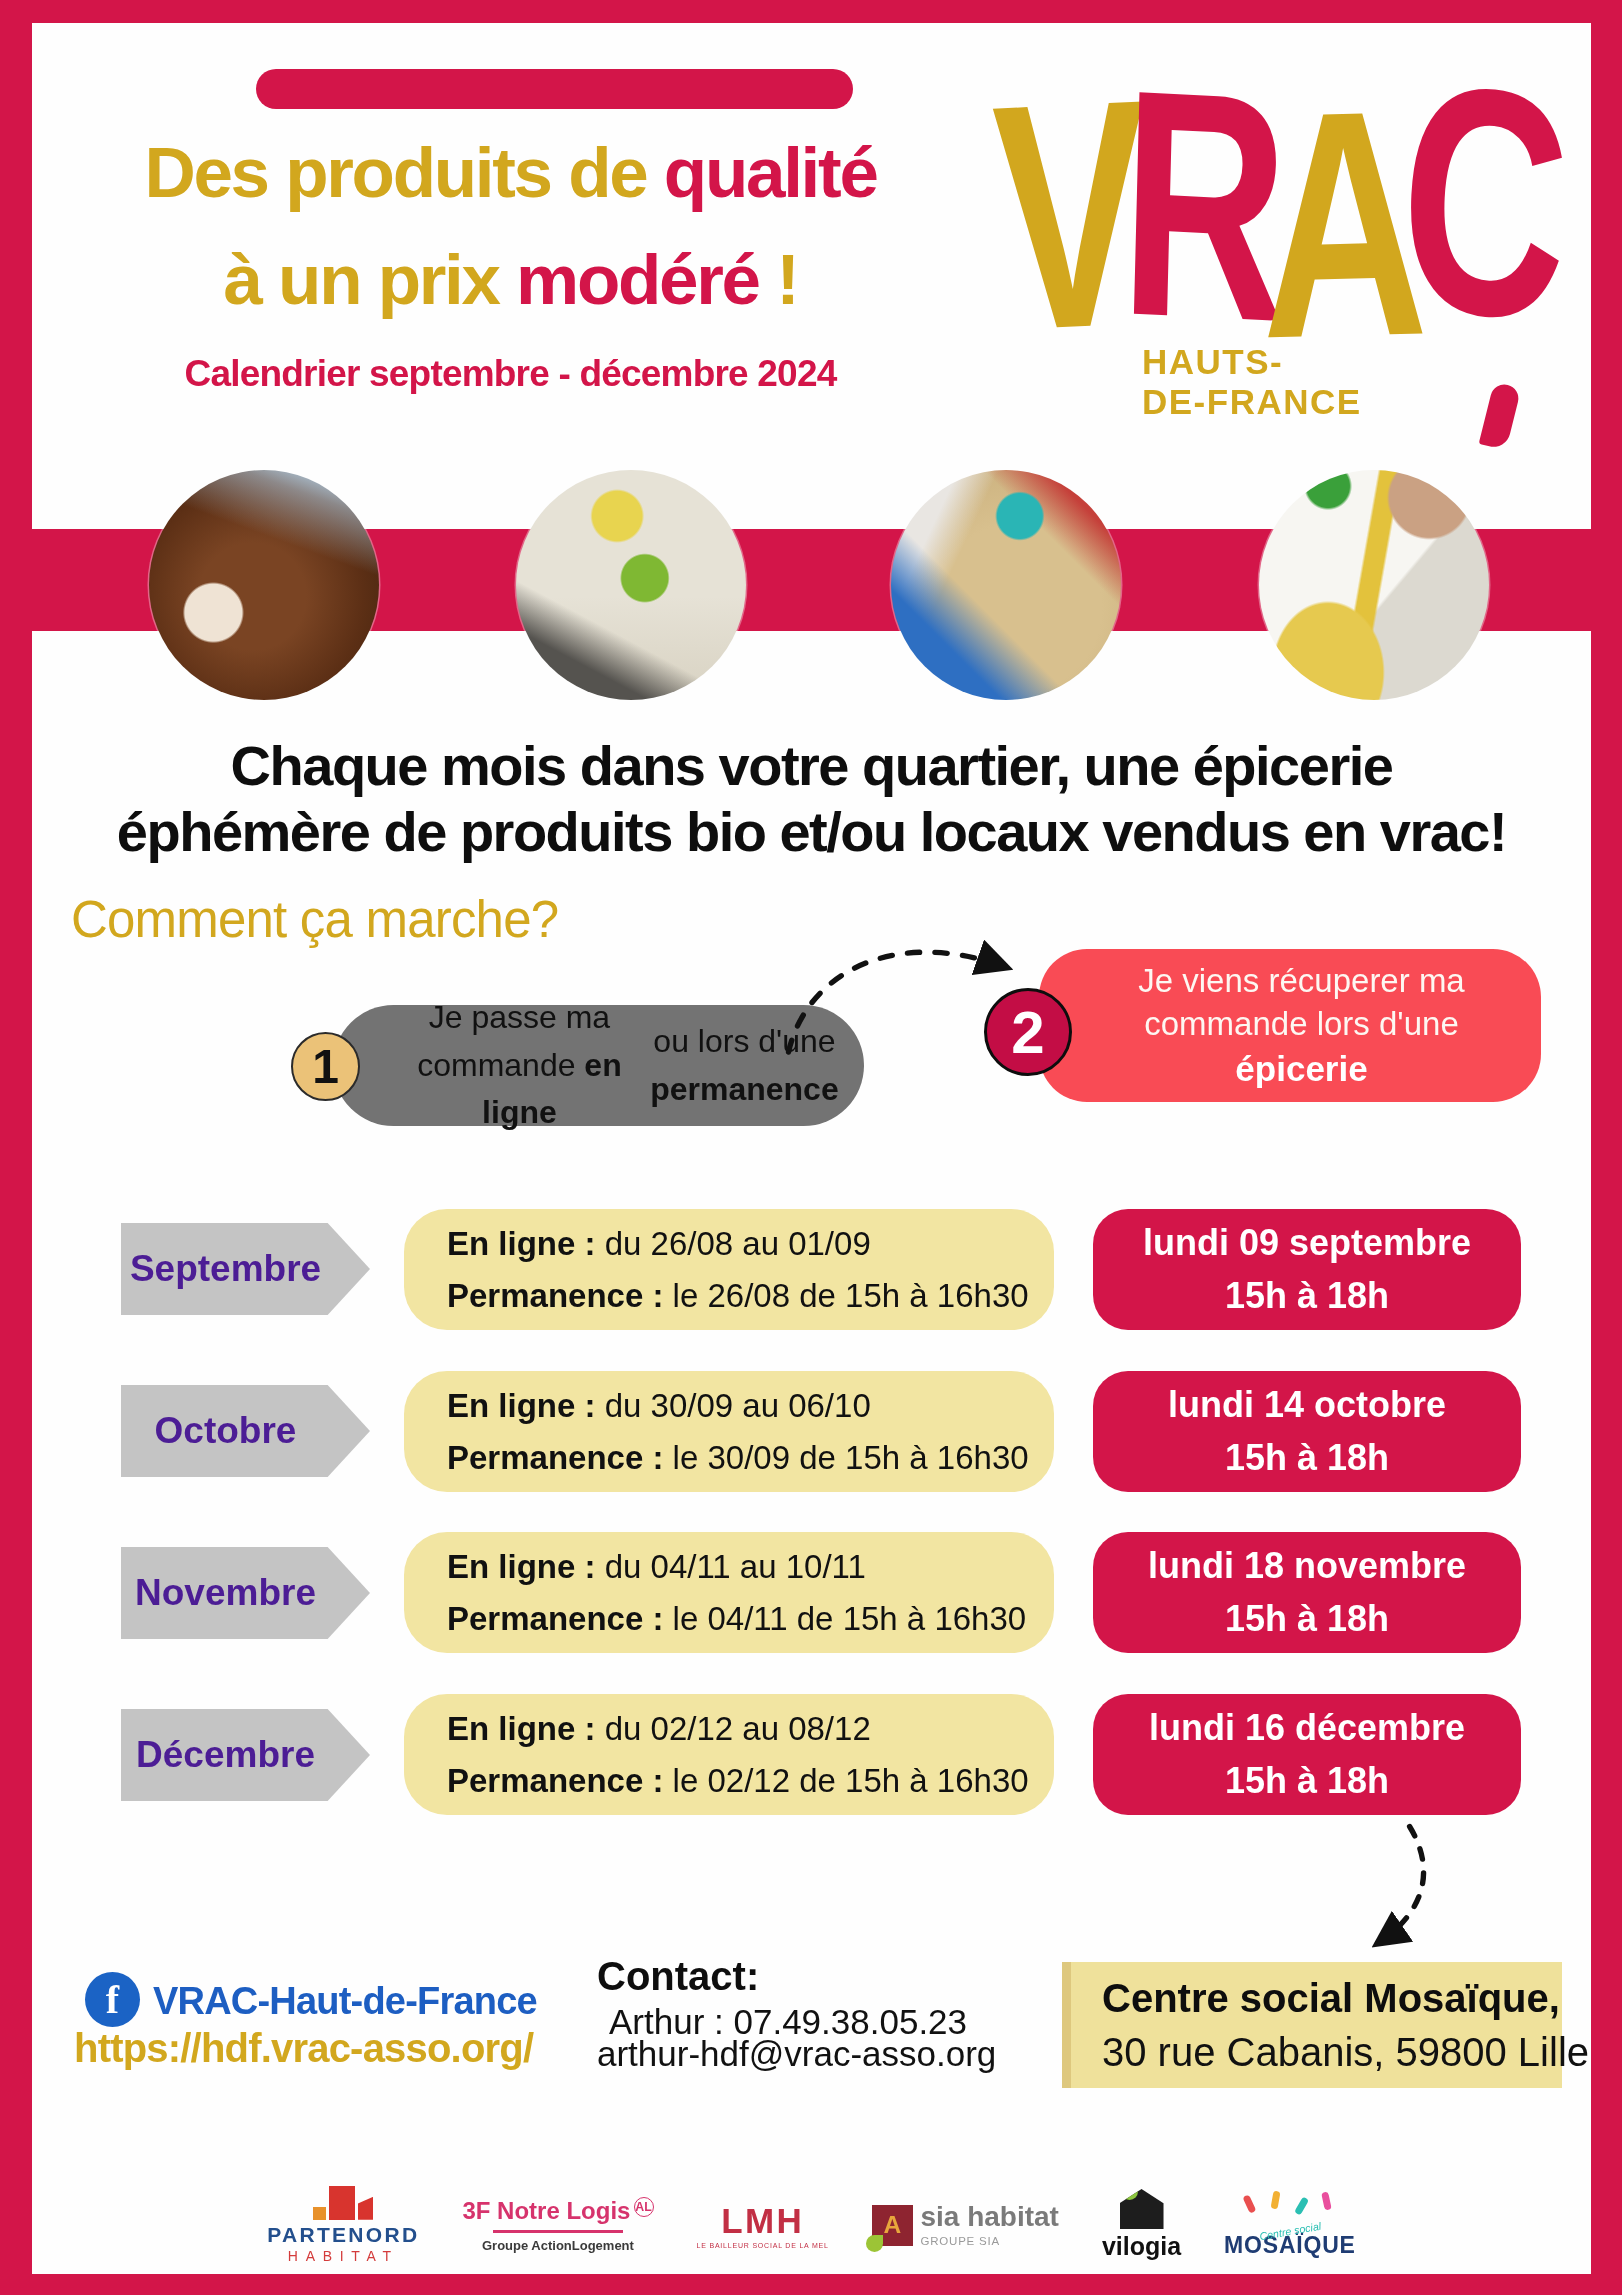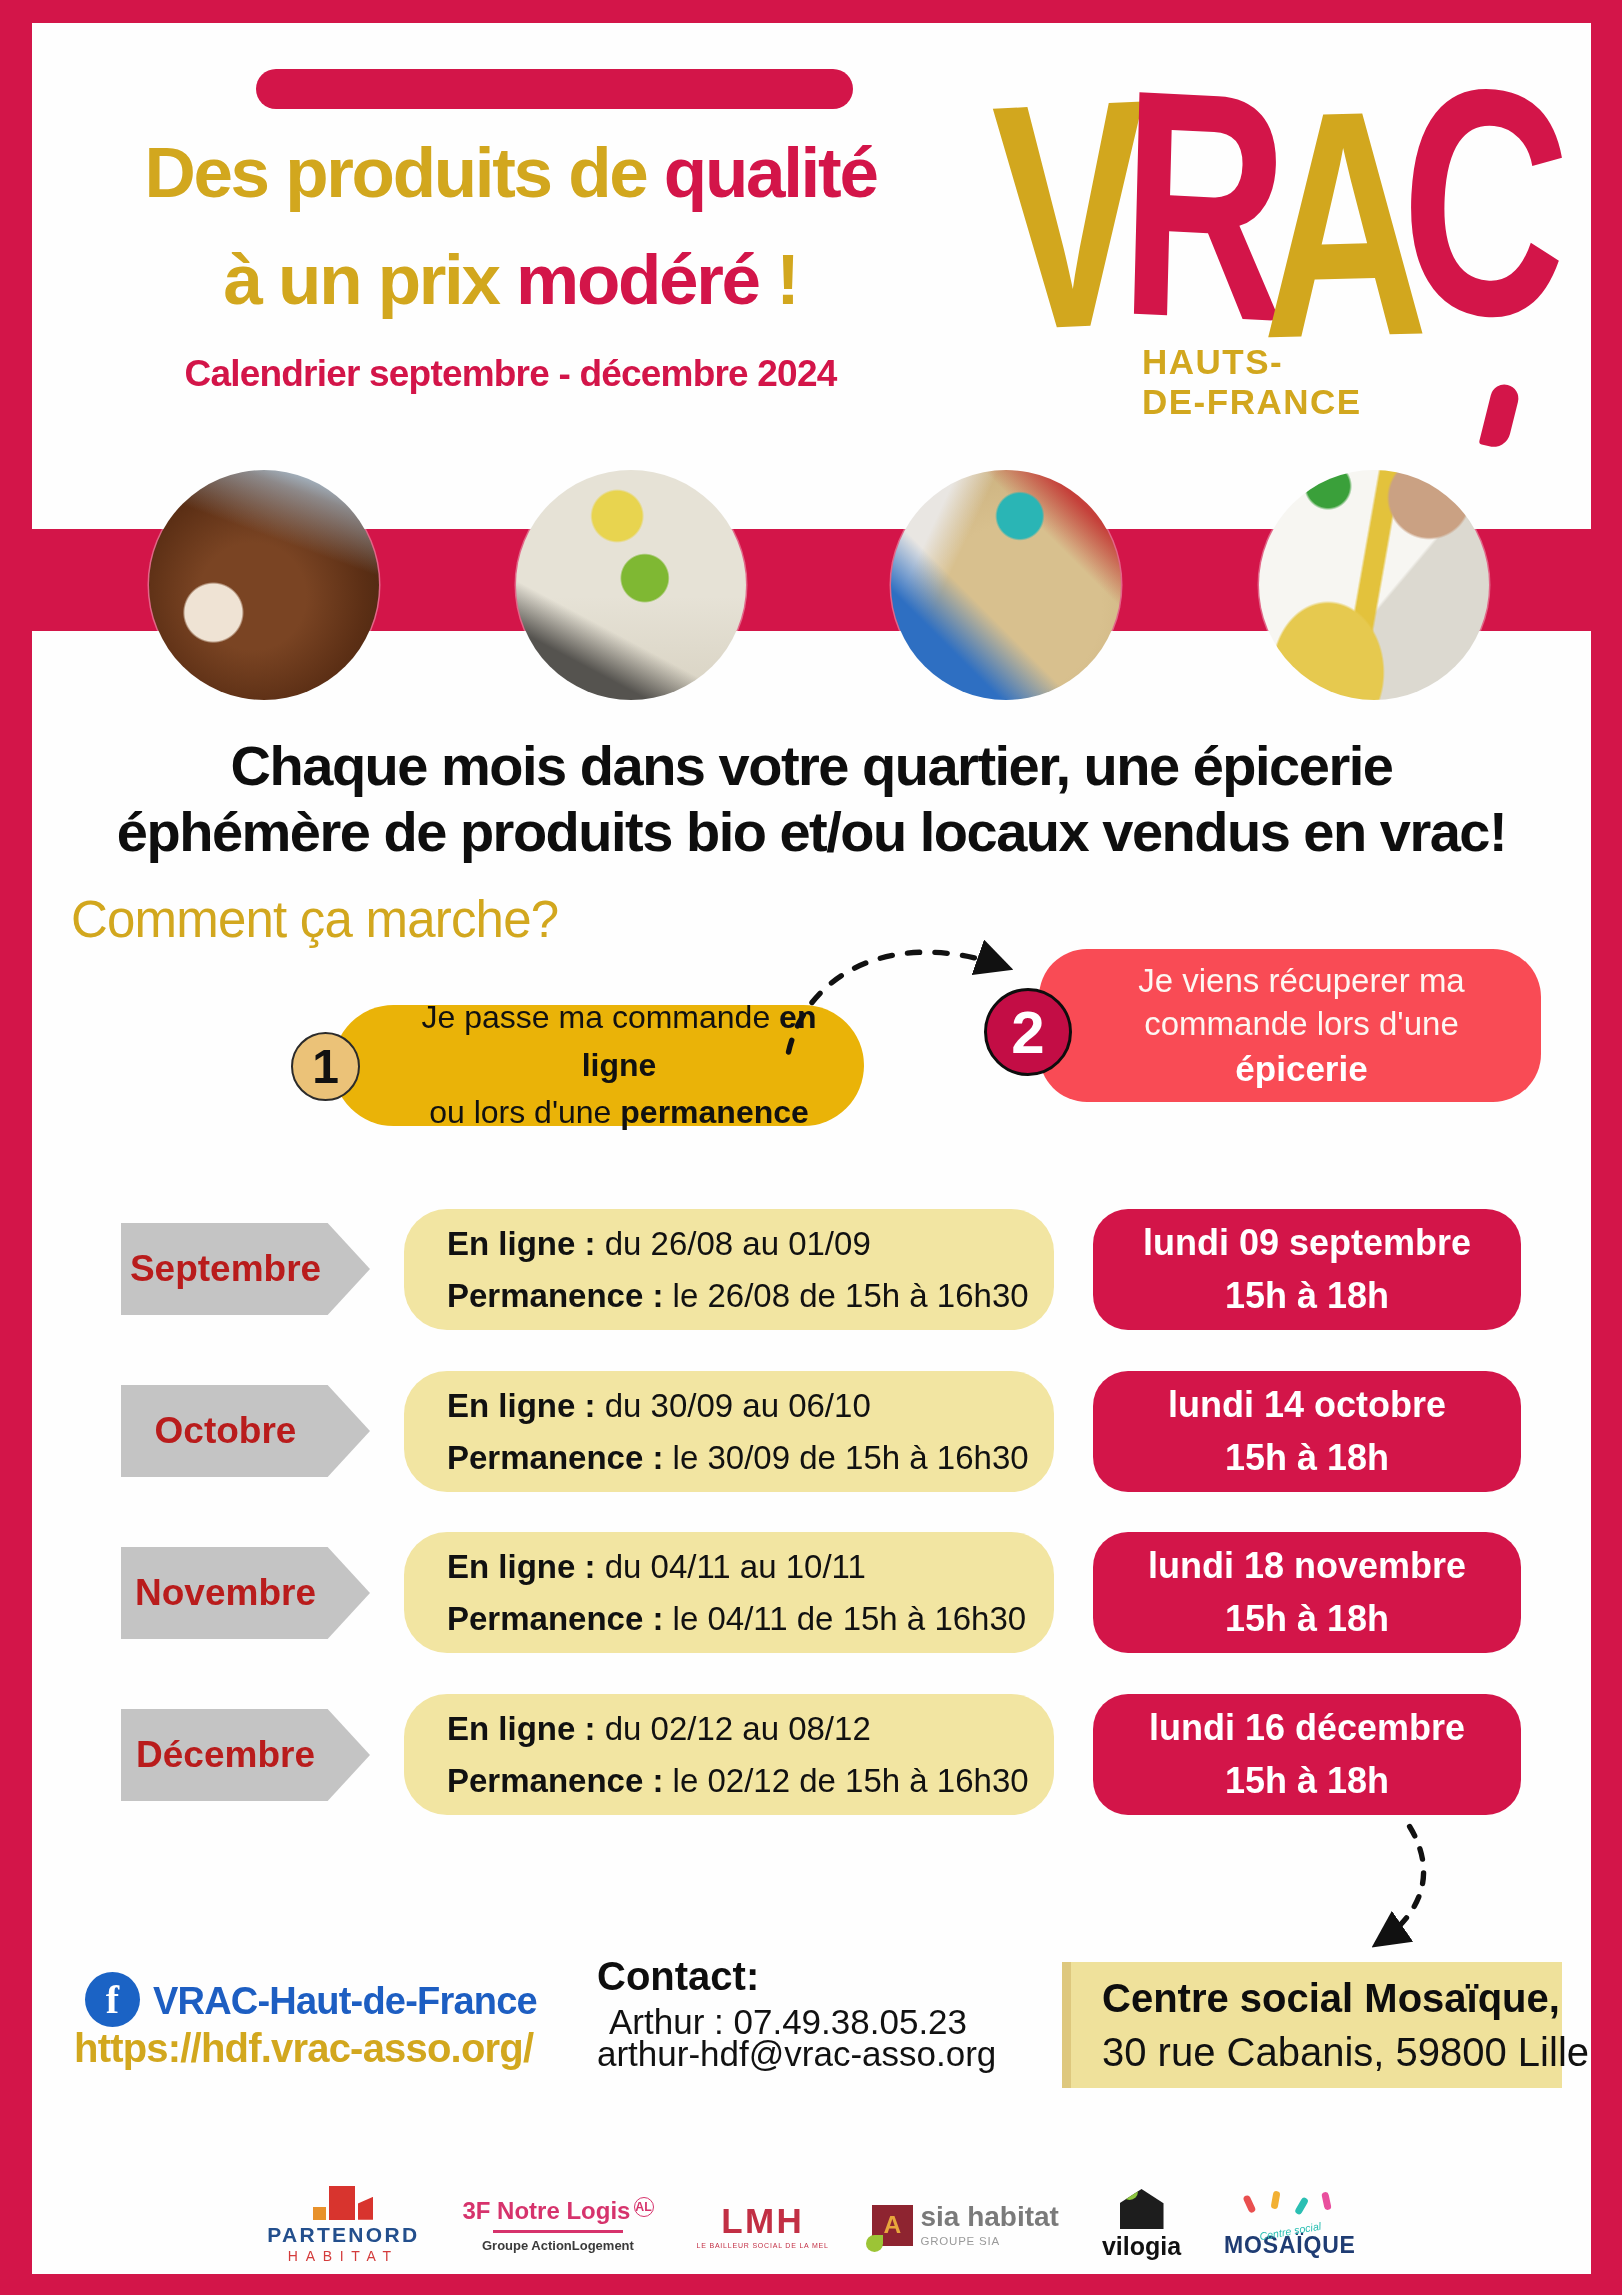--- a/index.html
+++ b/index.html
@@ -69,29 +69,29 @@
       linear-gradient(130deg, #f7f6f2 0 55%, #dcd9d0 56%);
     background-color:#e8e6df; }
 
   
   .intro-line { position:absolute; left:32px; width:1559px; text-align:center; color:#0e0e0e; font-weight:900; font-size:56px; letter-spacing:-1.5px; line-height:1; white-space:nowrap; }
   .intro-1 { top:738px; }
   .intro-2 { top:804px; }
   .how-heading { position:absolute; left:71px; top:890px; font-weight:400; font-size:51px; letter-spacing:-0.8px; color:#D2A71E; white-space:nowrap; }
 
   
-  .bubble1 { position:absolute; left:333px; top:1005px; width:531px; height:121px; border-radius:61px; background:#eab308; display:flex; flex-direction:column; justify-content:center; text-align:center; padding-left:61px; padding-right:20px; font-size:32px; color:#111; line-height:1.48;align-items:center; }
+  .bubble1 { position:absolute; left:333px; top:1005px; width:531px; height:121px; border-radius:61px; background:#737373; display:flex; flex-direction:row; justify-content:center; text-align:center; padding-left:61px; padding-right:20px; font-size:32px; color:#111; line-height:1.48;align-items:center; }
   .badge { position:absolute; border-radius:50%; display:flex; align-items:center; justify-content:center; }
   .badge-1 { left:291px; top:1032px; width:69px; height:69px; background:#EBC278; border:2.3px solid #2b2b2b; color:#111; font-size:48px; font-weight:700; }
   .bubble2 { position:absolute; left:1039px; top:949px; width:502px; height:153px; border-radius:48px; background:#F94B55; display:flex; flex-direction:column; justify-content:center; text-align:center; padding-left:46px; padding-right:23px; font-size:33px; color:#fdf7f2; line-height:1.32; }
   .bubble2 b { font-size:35px; font-weight:800; color:#ffffff; }
   .badge-2 { left:984px; top:988px; width:88px; height:88px; background:#C30D45; border:3.1px solid #0d0d0d; color:#fff; font-size:60px; font-weight:700; }
 
   
-  .month-arrow { position:absolute; left:121px; width:249px; height:92px; background:#C4C4C4; clip-path:polygon(0 0, 83% 0, 100% 50%, 83% 100%, 0 100%); display:flex; align-items:center; justify-content:center; padding-right:40px; font-size:37px; font-weight:700; color:#b91c1c; }
+  .month-arrow { position:absolute; left:121px; width:249px; height:92px; background:#C4C4C4; clip-path:polygon(0 0, 83% 0, 100% 50%, 83% 100%, 0 100%); display:flex; align-items:center; justify-content:center; padding-right:40px; font-size:37px; font-weight:700; color:#4c1d95; }
   .online-pill { position:absolute; left:404px; width:650px; height:121px; border-radius:43px; background:#F2E5A2; display:flex; flex-direction:column; justify-content:center; padding-left:43px; font-size:33px; color:#111; line-height:1.55; white-space:nowrap; }
   .online-pill b { font-weight:800; }
   .event-pill { position:absolute; left:1093px; width:428px; height:121px; border-radius:35px; background:#D31549; color:#fff; display:flex; flex-direction:column; justify-content:center; text-align:center; font-size:36px; font-weight:700; line-height:1.45; }
 
   
   .row-0 .month-arrow { top:1223px; } .row-0 .online-pill { top:1209px; } .row-0 .event-pill { top:1209px; }
   .row-1 .month-arrow { top:1385px; } .row-1 .online-pill { top:1371px; } .row-1 .event-pill { top:1371px; }
   .row-2 .month-arrow { top:1547px; } .row-2 .online-pill { top:1532px; } .row-2 .event-pill { top:1532px; }
   .row-3 .month-arrow { top:1709px; } .row-3 .online-pill { top:1694px; } .row-3 .event-pill { top:1694px; }
 

